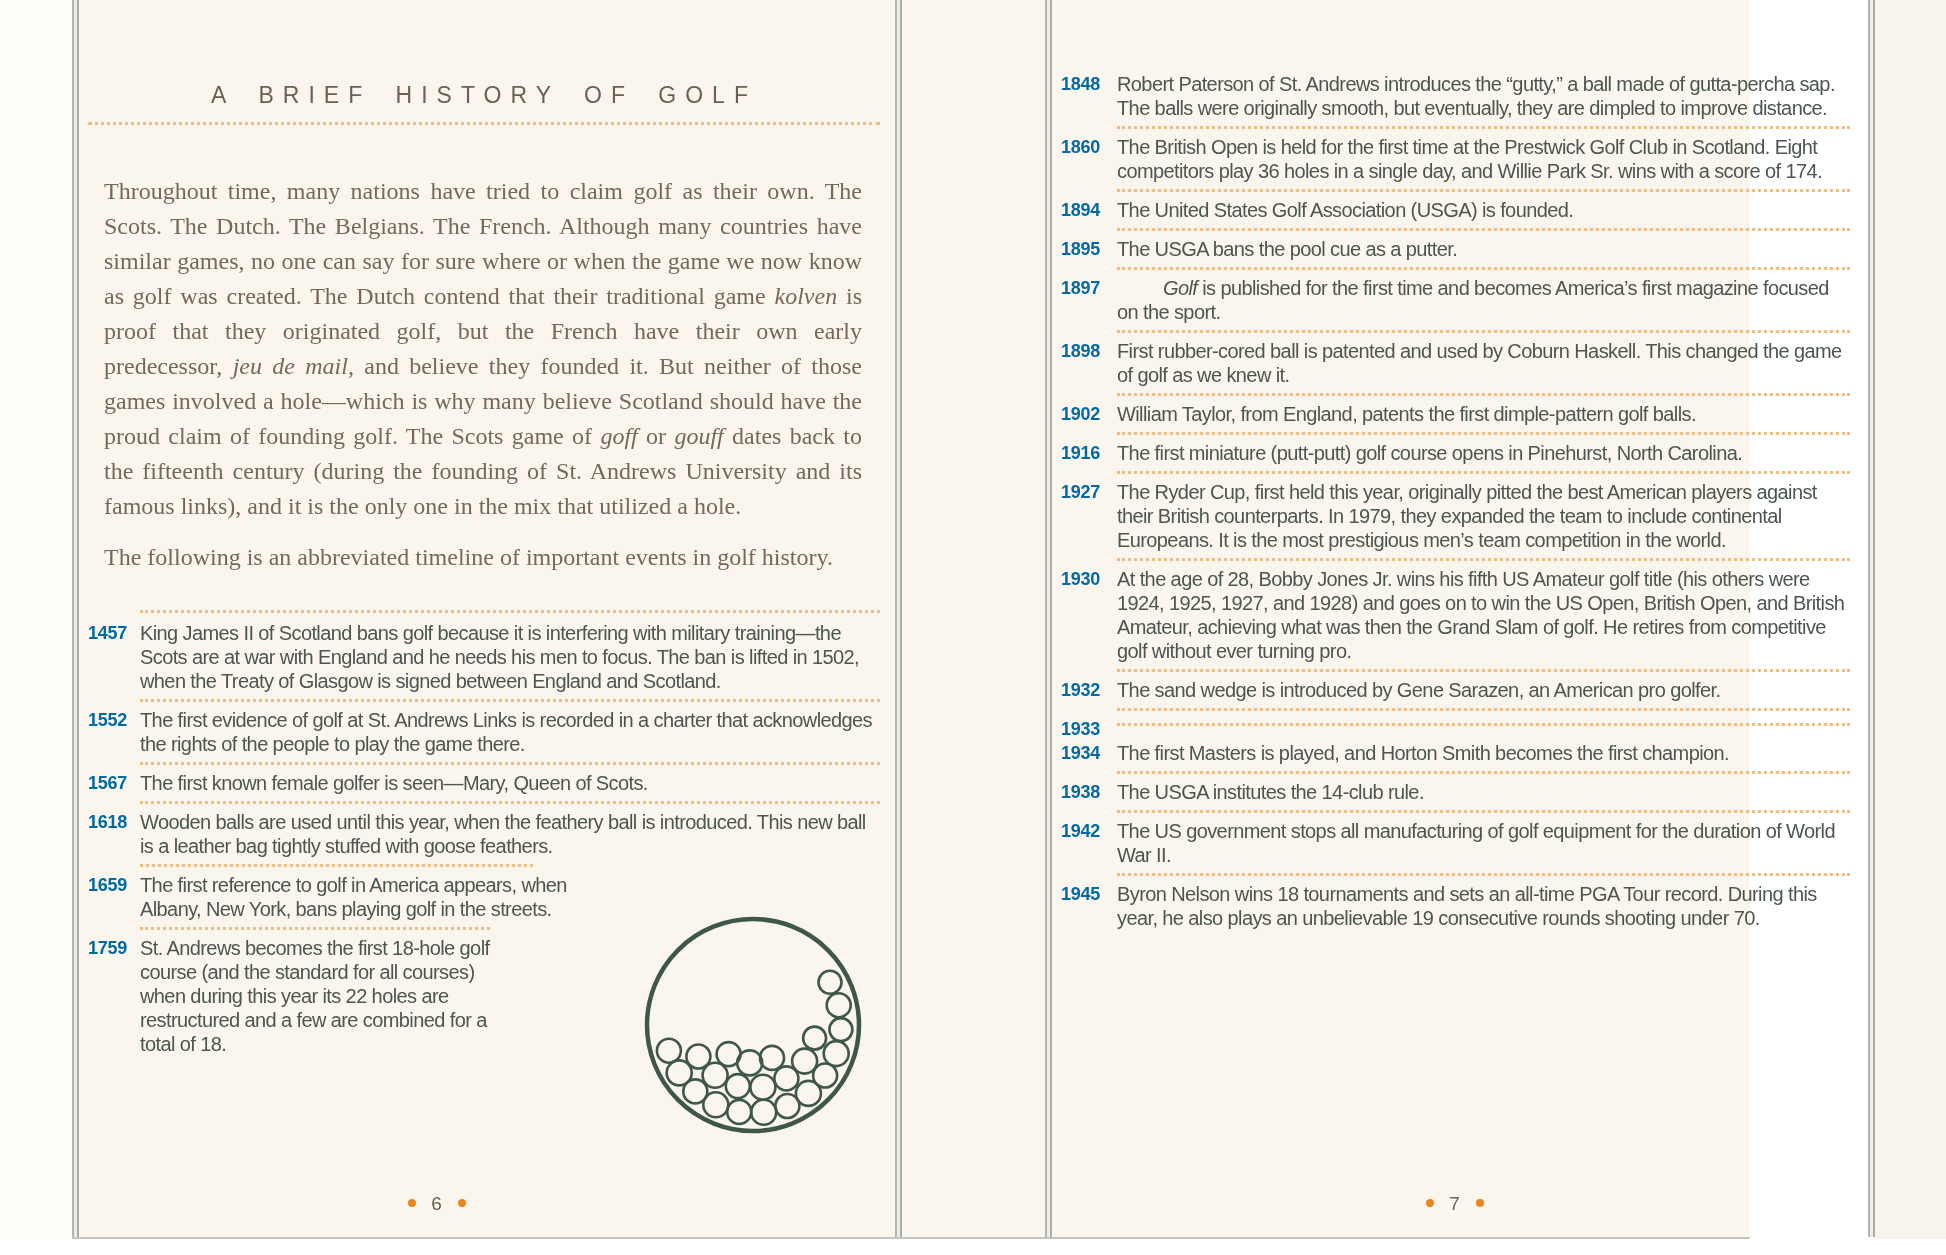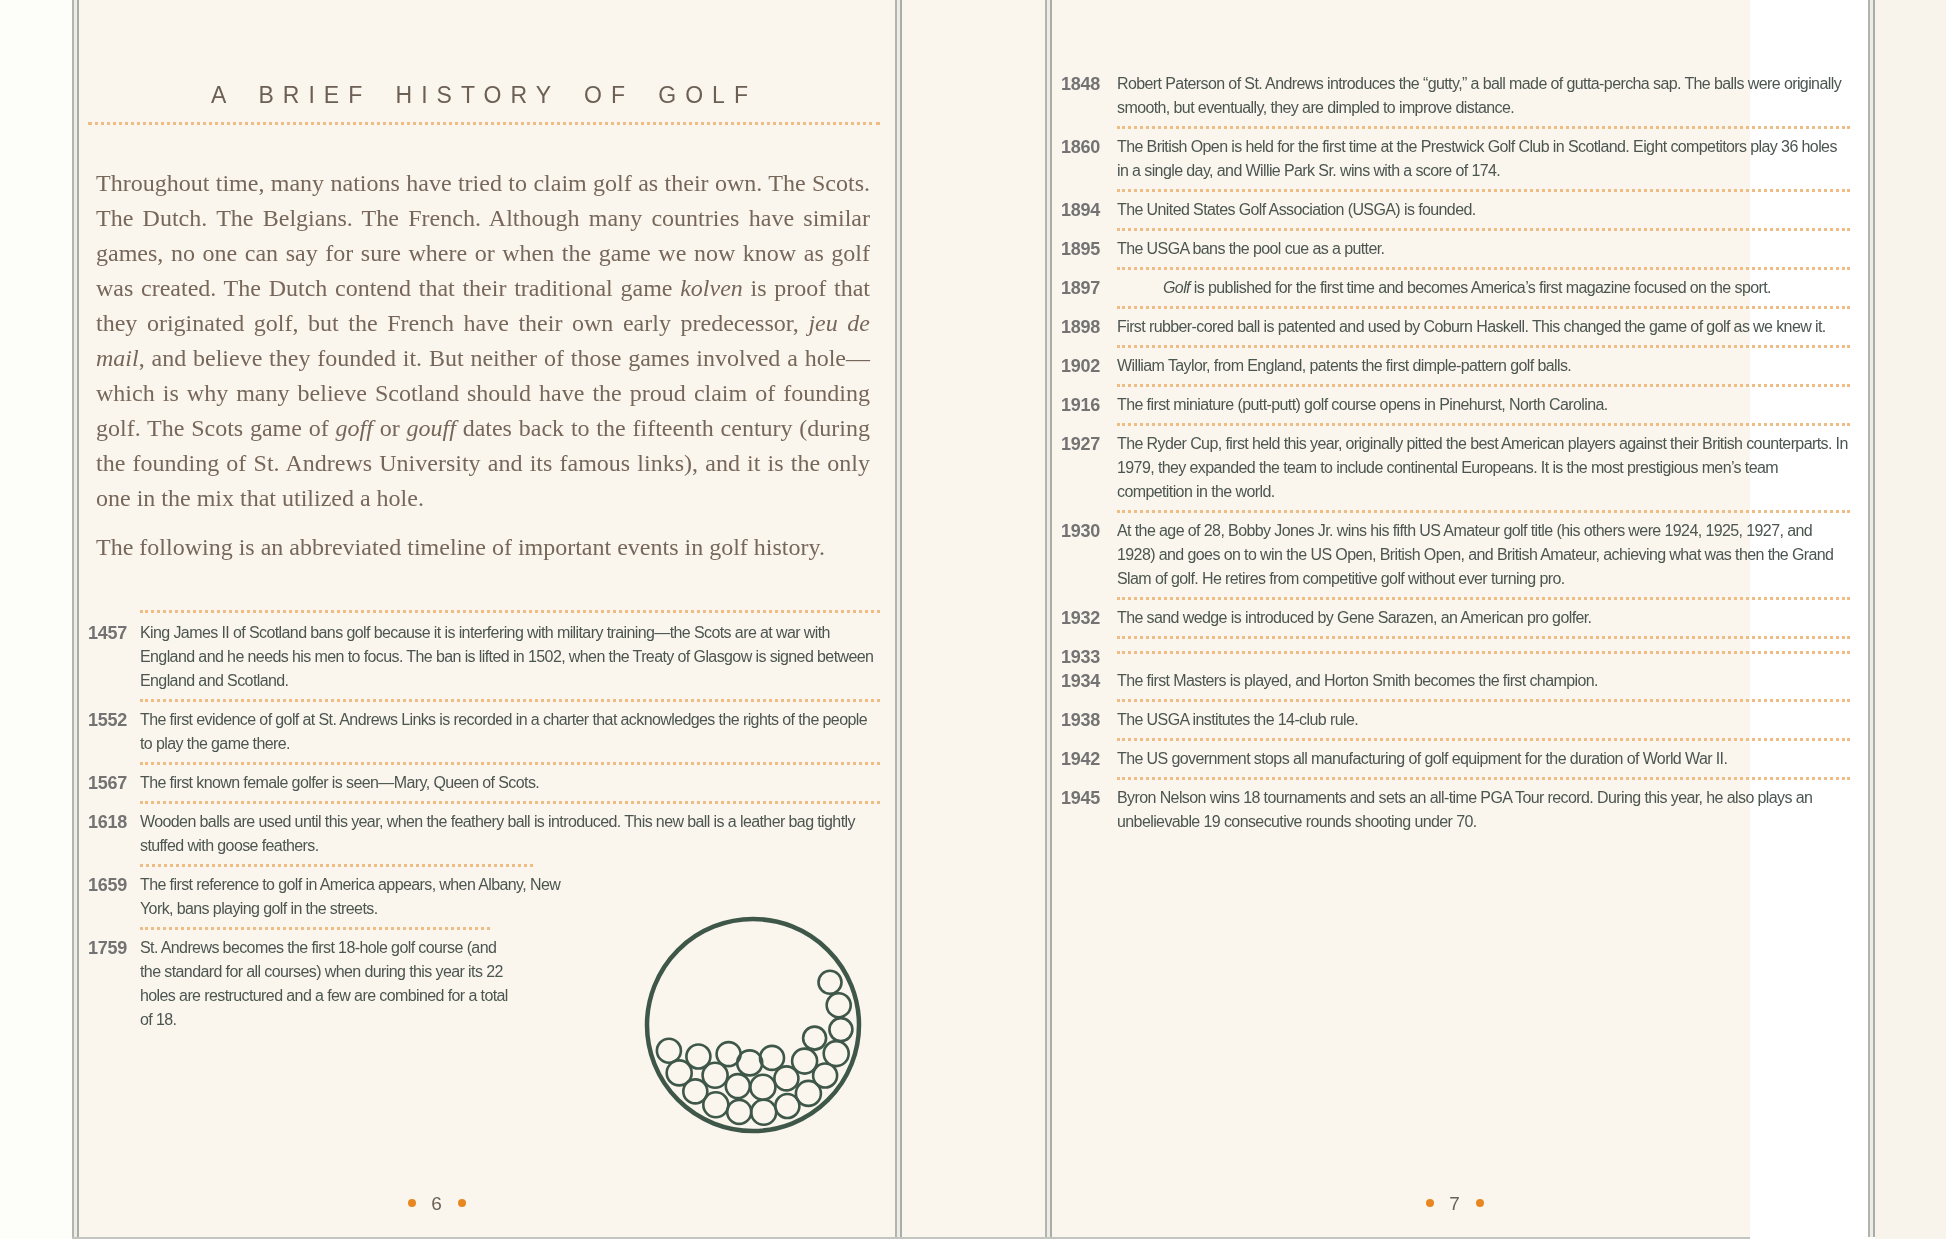--- a/index.html
+++ b/index.html
@@ -28,37 +28,37 @@
     text-align:center;font-size:23px;letter-spacing:9px;word-spacing:9px;
     color:#6c6055;font-weight:400;
   }
   .title-sep{
     position:absolute;left:16px;top:122px;width:792px;height:0;
     border-top:3px dotted #edbd85;
   }
   .intro-wrap{position:absolute;left:16px;top:158px;width:790px;}
   .intro-p{
     font-family:"Liberation Serif",serif;font-size:24px;line-height:35px;
-    color:#77675a;text-align:justify;margin:8px;
+    color:#77675a;text-align:justify;margin:16px;
   }
   .intro-p em{font-style:italic;}
   .intro-p + .intro-p{margin-top:14px;}
 
   .timeline{position:absolute;}
   .tl-left{left:16px;top:610px;width:792px;}
   .tl-right{left:989px;top:72px;width:789px;}
 
   .entry{display:grid;}
   .tl-left .entry{grid-template-columns:52px 1fr;}
   .tl-right .entry{grid-template-columns:56px 1fr;}
   .year{
-    font-size:18px;font-weight:700;color:#737373;letter-spacing:-0.3px;line-height:24px;
+    font-size:18px;font-weight:700;color:#0369a1;letter-spacing:-0.3px;line-height:24px;
   }
   .etext{
-    font-size:16px;letter-spacing:-0.6px;line-height:24px;color:#4c5651;
+    font-size:20px;letter-spacing:-0.6px;line-height:24px;color:#4c5651;
   }
   .etext em{margin-left:46px;}
   .sep{
     border-top:3px dotted #edbd85;height:0;margin:6px 0 6px 0;
   }
   .sep-standalone{margin:0 0 8px 52px;border-top:3px dotted #edbd85;height:0;}
   .entry-1618 .sep{width:393px;}
   .entry-1659 .sep{width:350px;}
   .entry-1659 .etext{max-width:430px;}
   .entry-1759 .etext{max-width:380px;}

